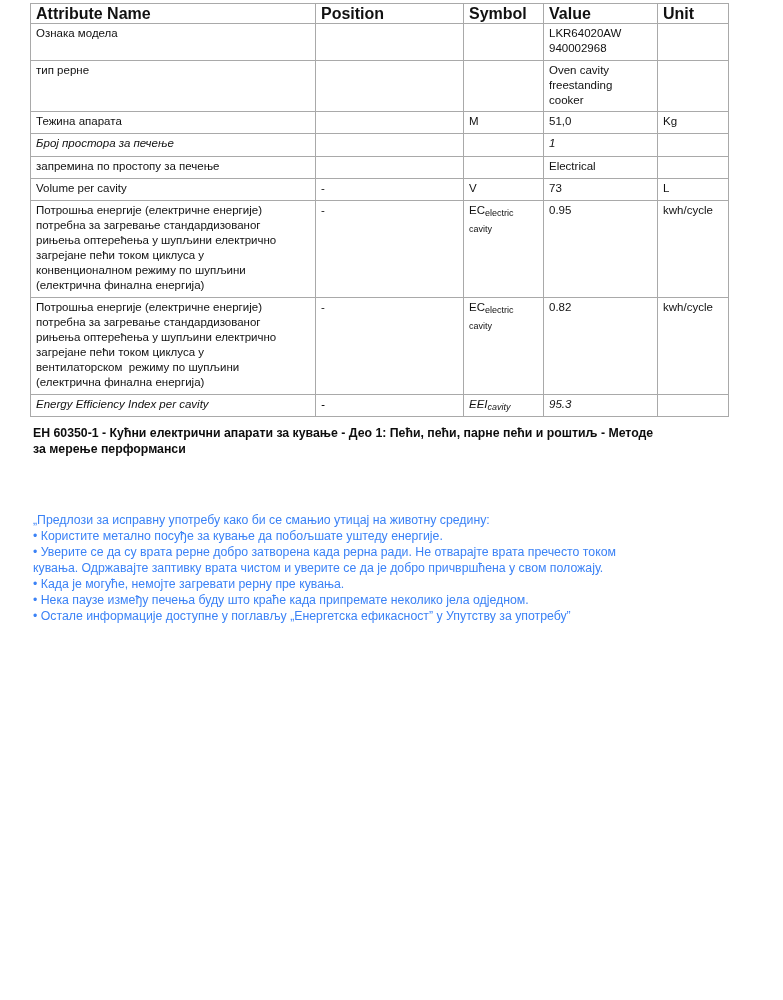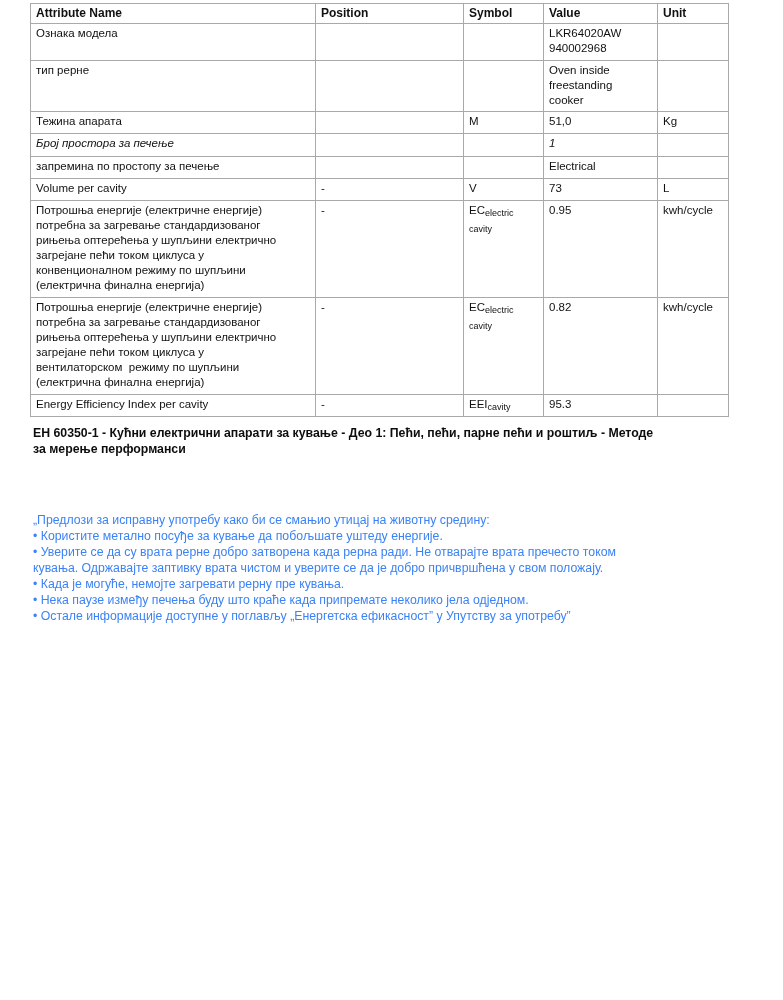--- a/index.html
+++ b/index.html
@@ -31,38 +31,38 @@
     text-align: left;
     padding: 2px 4px 2px 5px;
     font-size: 11.5px;
     line-height: 15px;
     font-weight: normal;
     white-space: pre-wrap;
     overflow: hidden;
   }
   table.spec-table th {
     font-weight: bold;
-    font-size: 12px;
+    font-size: 16px;
   }
   col.c-attr { width: 285px; }
   col.c-pos  { width: 148px; }
   col.c-sym  { width: 80px; }
   col.c-val  { width: 114px; }
   col.c-unit { width: 71px; }
 
   tr.h-head { height: 20px; }
   tr.h-r0 { height: 37px; }
   tr.h-r1 { height: 51px; }
   tr.h-r2 { height: 22px; }
   tr.h-r3 { height: 23px; font-style: italic; }
   tr.h-r4 { height: 22px; }
   tr.h-r5 { height: 22px; }
   tr.h-r6 { height: 97px; }
   tr.h-r7 { height: 97px; }
-  tr.h-r8 { height: 22px; }
+  tr.h-r8 { height: 22px; font-style: italic; }
 
   .sym-base {
     font-size: 11.5px;
   }
   .sym-sub {
     font-size: 9px;
     white-space: pre-line;
     vertical-align: -2px;
     line-height: 12px;
   }
@@ -116,21 +116,21 @@
         <td></td>
         <td><span class="sym-base"></span><span class="sym-sub"></span></td>
         <td>LKR64020AW
 940002968</td>
         <td></td>
       </tr>
       <tr class="h-r1">
         <td>тип рерне</td>
         <td></td>
         <td><span class="sym-base"></span><span class="sym-sub"></span></td>
-        <td>Oven inside
+        <td>Oven cavity
 freestanding
 cooker</td>
         <td></td>
       </tr>
       <tr class="h-r2">
         <td>Тежина апарата</td>
         <td></td>
         <td><span class="sym-base">M</span><span class="sym-sub"></span></td>
         <td>51,0</td>
         <td>Kg</td>

